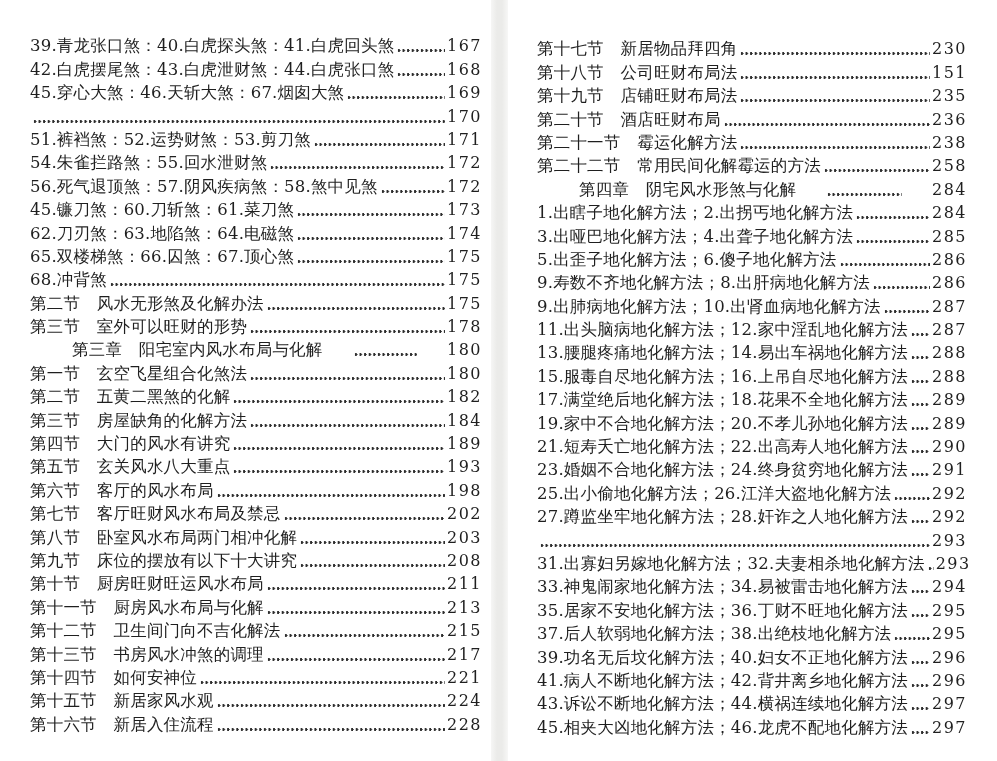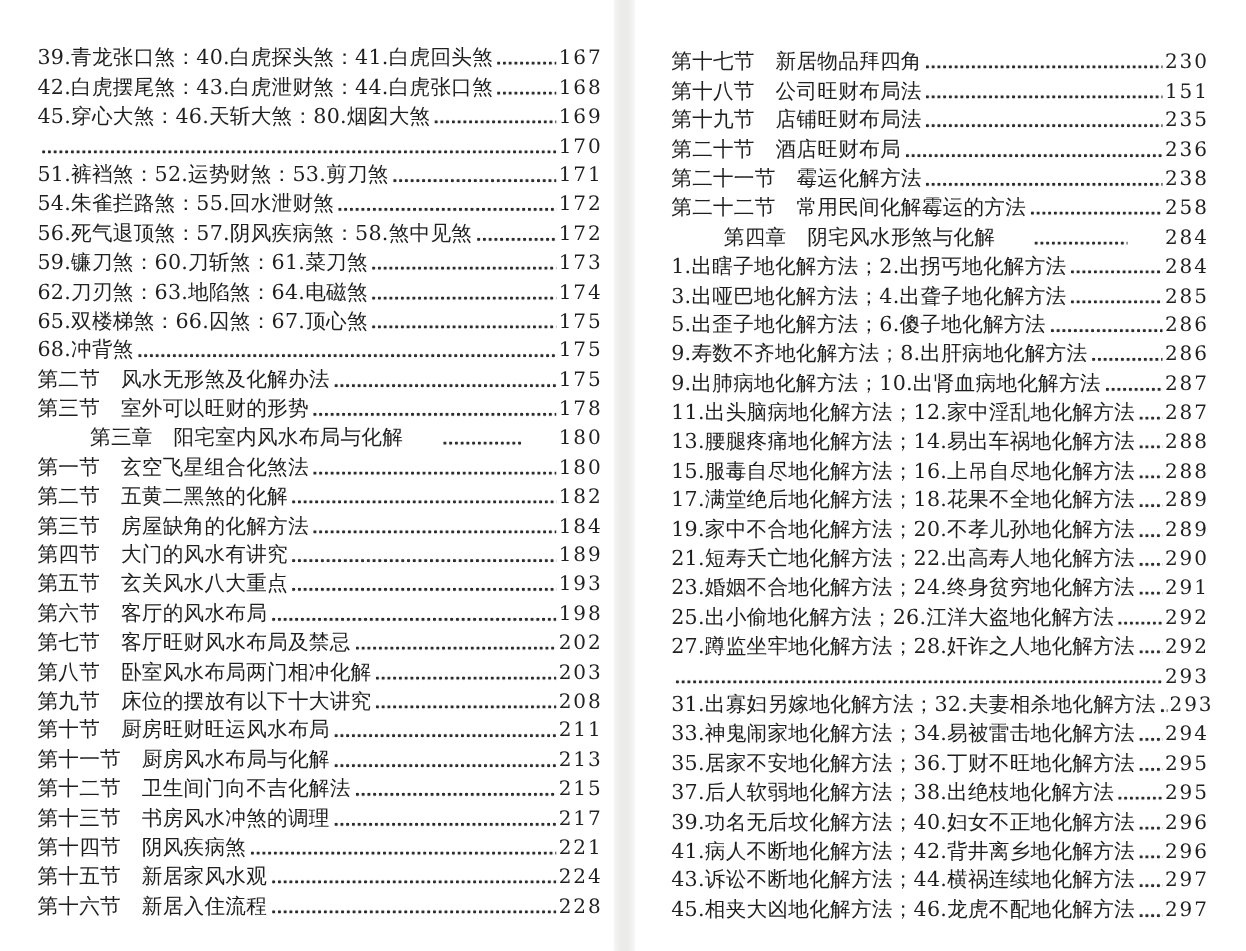--- a/index.html
+++ b/index.html
@@ -64,21 +64,21 @@
         <span class="t">39.青龙张口煞：40.白虎探头煞：41.白虎回头煞</span>
         <span class="dots"></span>
         <span class="p">167</span>
       </div>
       <div class="row">
         <span class="t">42.白虎摆尾煞：43.白虎泄财煞：44.白虎张口煞</span>
         <span class="dots"></span>
         <span class="p">168</span>
       </div>
       <div class="row">
-        <span class="t">45.穿心大煞：46.天斩大煞：80.烟囱大煞</span>
+        <span class="t">45.穿心大煞：46.天斩大煞：67.烟囱大煞</span>
         <span class="dots"></span>
         <span class="p">169</span>
       </div>
       <div class="row">
         <span class="dots"></span>
         <span class="p">170</span>
       </div>
       <div class="row">
         <span class="t">51.裤裆煞：52.运势财煞：53.剪刀煞</span>
         <span class="dots"></span>
@@ -88,21 +88,21 @@
         <span class="t">54.朱雀拦路煞：55.回水泄财煞</span>
         <span class="dots"></span>
         <span class="p">172</span>
       </div>
       <div class="row">
         <span class="t">56.死气退顶煞：57.阴风疾病煞：58.煞中见煞</span>
         <span class="dots"></span>
         <span class="p">172</span>
       </div>
       <div class="row">
-        <span class="t">59.镰刀煞：60.刀斩煞：61.菜刀煞</span>
+        <span class="t">45.镰刀煞：60.刀斩煞：61.菜刀煞</span>
         <span class="dots"></span>
         <span class="p">173</span>
       </div>
       <div class="row">
         <span class="t">62.刀刃煞：63.地陷煞：64.电磁煞</span>
         <span class="dots"></span>
         <span class="p">174</span>
       </div>
       <div class="row">
         <span class="t">65.双楼梯煞：66.囚煞：67.顶心煞</span>
@@ -188,21 +188,21 @@
         <span class="t">第十二节　卫生间门向不吉化解法</span>
         <span class="dots"></span>
         <span class="p">215</span>
       </div>
       <div class="row">
         <span class="t">第十三节　书房风水冲煞的调理</span>
         <span class="dots"></span>
         <span class="p">217</span>
       </div>
       <div class="row">
-        <span class="t">第十四节　阴风疾病煞</span>
+        <span class="t">第十四节　如何安神位</span>
         <span class="dots"></span>
         <span class="p">221</span>
       </div>
       <div class="row">
         <span class="t">第十五节　新居家风水观</span>
         <span class="dots"></span>
         <span class="p">224</span>
       </div>
       <div class="row">
         <span class="t">第十六节　新居入住流程</span>

